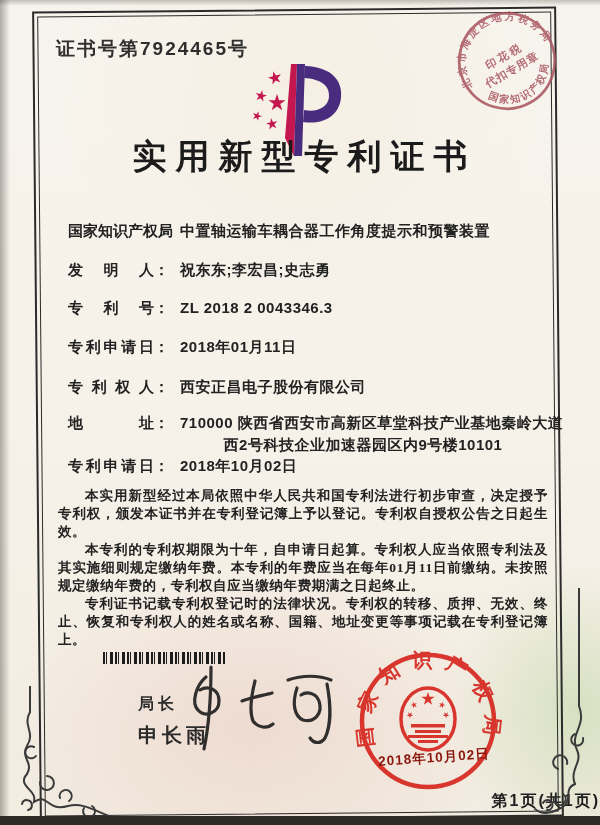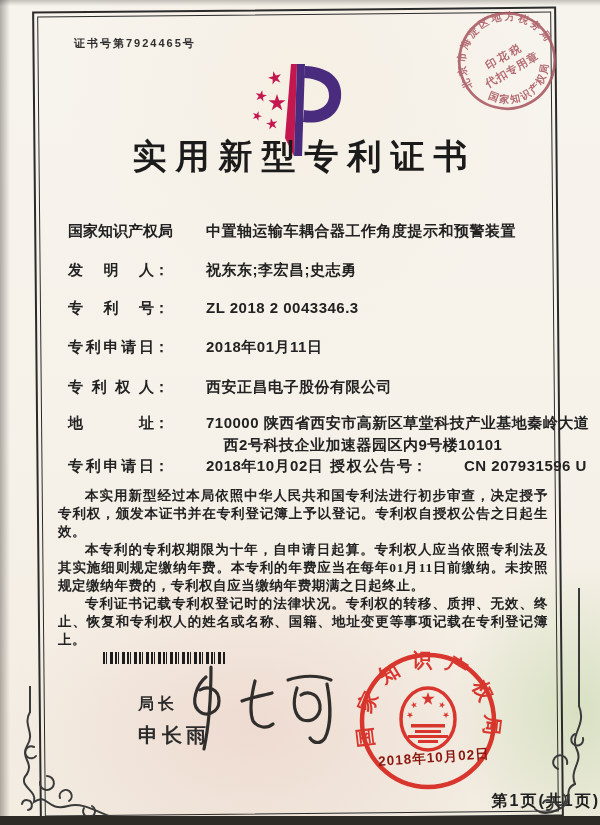--- a/index.html
+++ b/index.html
@@ -12,32 +12,32 @@
       radial-gradient(50% 40% at 50% 10%, rgba(245,238,225,.8), rgba(245,238,225,0) 80%),
       linear-gradient(180deg,#f7f4ee 0%,#f6f1e8 60%,#f2ece1 100%);}
   .edge-left{position:absolute;left:0;top:0;bottom:0;width:10px;
     background:linear-gradient(90deg,rgba(40,35,30,.35),rgba(40,35,30,0));}
   .edge-top{position:absolute;left:0;top:0;right:0;height:6px;
     background:linear-gradient(180deg,rgba(40,35,30,.25),rgba(40,35,30,0));}
   .bottom-strip{position:absolute;left:0;right:0;top:816px;height:9px;background:#2e2a25;}
   .frame{position:absolute;left:36px;top:9px;width:520px;height:806px;
     border:2.5px solid #2b2b2b;transform:rotate(-0.55deg);}
   .frame-inner{position:absolute;inset:3px;border:1px solid #2b2b2b;}
-  .cert-no{position:absolute;left:56px;top:36px;font-size:11px;font-weight:700;
-    letter-spacing:2px;color:#2f2f2f;margin-left:18px;}
+  .cert-no{position:absolute;left:56px;top:36px;font-size:19px;font-weight:700;
+    letter-spacing:2px;color:#2f2f2f;}
   .logo{position:absolute;left:238px;top:58px;width:112px;height:104px;}
   .title{position:absolute;left:0;right:0;top:134px;text-align:center;
     font-size:34px;font-weight:700;color:#1b1b1b;letter-spacing:9px;text-indent:9px;
     font-family:"Liberation Sans",sans-serif;}
   .row{position:absolute;left:68px;width:478px;font-size:15px;font-weight:600;
     color:#222;white-space:nowrap;}
   .lbl{display:inline-block;width:86px;text-align:justify;text-align-last:justify;
     vertical-align:top;}
   .colon{display:inline-block;margin-right:11px;}
-  .val{letter-spacing:.5px;margin-left:26px;}
+  .val{letter-spacing:.5px;}
   .addr2{margin-left:112px;margin-top:3px;font-size:15px;font-weight:600;
     letter-spacing:.5px;color:#222;text-align:center;}
   .pair2{position:absolute;left:262px;top:0;}
   .pair2 .lbl{width:82px;}
   .bodytext{position:absolute;left:58px;top:487px;width:490px;color:#222;
     font-family:"Liberation Serif",serif;}
   .bodytext p{margin:0;font-size:13.5px;line-height:18px;text-indent:2em;
     text-align:justify;letter-spacing:.6px;font-weight:600;}
   .barcode{position:absolute;left:103px;top:652px;width:122px;height:12px;
     background:repeating-linear-gradient(90deg,#1d1d1d 0 2px,transparent 2px 3px,
@@ -117,23 +117,20 @@
   </div>
   <div class="row" style="top:378px">
     <span class="lbl">专利权人</span><span class="colon">：</span><span class="val">西安正昌电子股份有限公司</span>
   </div>
   <div class="row" style="top:414px">
     <span class="lbl">地址</span><span class="colon">：</span><span class="val">710000 陕西省西安市高新区草堂科技产业基地秦岭大道</span>
     <div class="addr2">西2号科技企业加速器园区内9号楼10101</div>
   </div>
   <div class="row" style="top:457px">
     <span class="lbl">专利申请日</span><span class="colon">：</span><span class="val">2018年10月02日</span>
-    <span class="pair2">
-      <span class="lbl">授权公告号</span><span class="colon">：</span><span class="val">CN 207931596 U</span>
-    </span>
   </div>
 
   <div class="bodytext">
     <p>本实用新型经过本局依照中华人民共和国专利法进行初步审查，决定授予专利权，颁发本证书并在专利登记簿上予以登记。专利权自授权公告之日起生效。</p>
     <p>本专利的专利权期限为十年，自申请日起算。专利权人应当依照专利法及其实施细则规定缴纳年费。本专利的年费应当在每年01月11日前缴纳。未按照规定缴纳年费的，专利权自应当缴纳年费期满之日起终止。</p>
     <p>专利证书记载专利权登记时的法律状况。专利权的转移、质押、无效、终止、恢复和专利权人的姓名或名称、国籍、地址变更等事项记载在专利登记簿上。</p>
   </div>
 
   <div class="barcode"></div>
 

